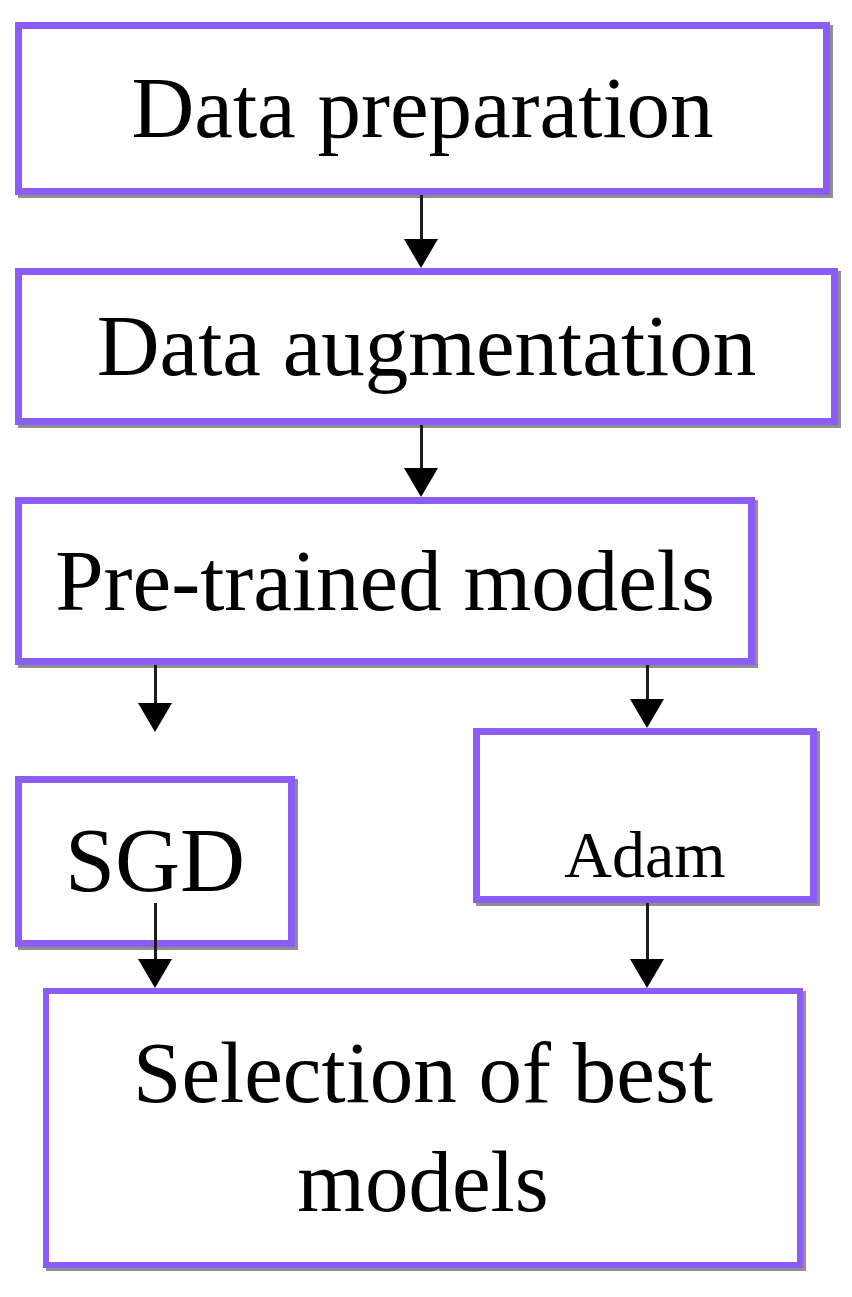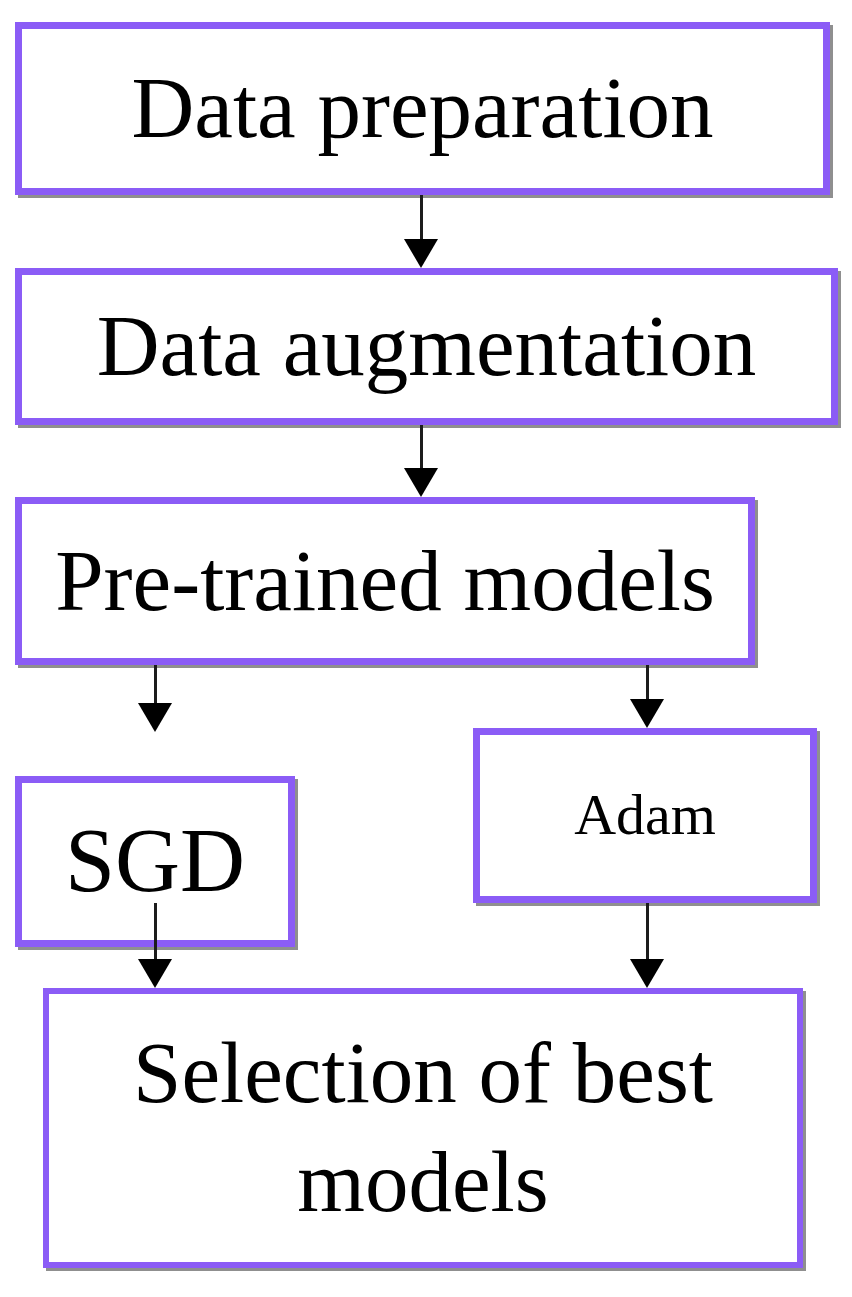--- a/index.html
+++ b/index.html
@@ -29,21 +29,21 @@
     text-align: center;
     font-size: 87px;
     line-height: 1.25;
     letter-spacing: 0px;
     white-space: nowrap;
   }
   .node-data-preparation  { left: 15px;  top: 22px;  width: 815px; height: 173px; }
   .node-data-augmentation { left: 15px;  top: 268px; width: 823px; height: 157px; }
   .node-pretrained-models { left: 15px;  top: 497px; width: 740px; height: 168px; }
   .node-sgd  { left: 15px;  top: 732px; width: 280px; height: 171px; font-size: 90px; margin-top: 44px; }
-  .node-adam { left: 473px; top: 728px; width: 344px; height: 175px; font-size: 58px; }
+  .node-adam { left: 473px; top: 728px; width: 344px; height: 175px; font-size: 66px; align-items: flex-end; }
   .node-selection {
     left: 43px; top: 988px; width: 760px; height: 280px;
     border-width: 6px;
     white-space: normal;
     padding: 0 41px;
   }
   
   .arrow {
     position: absolute;
     width: 34px;

